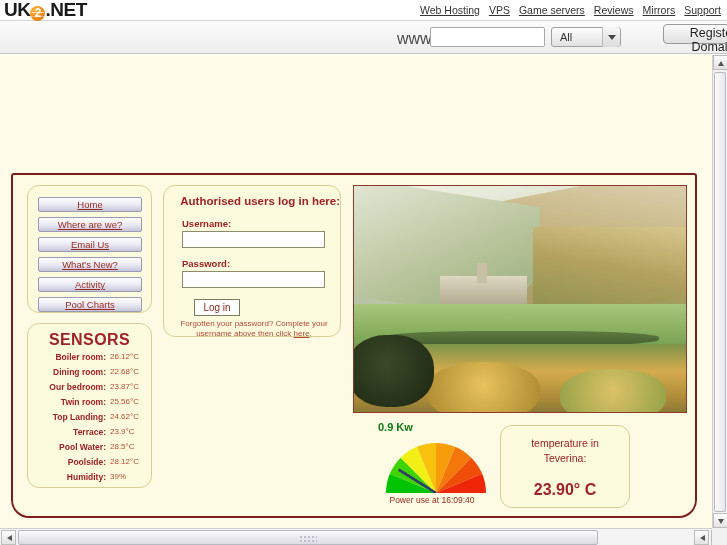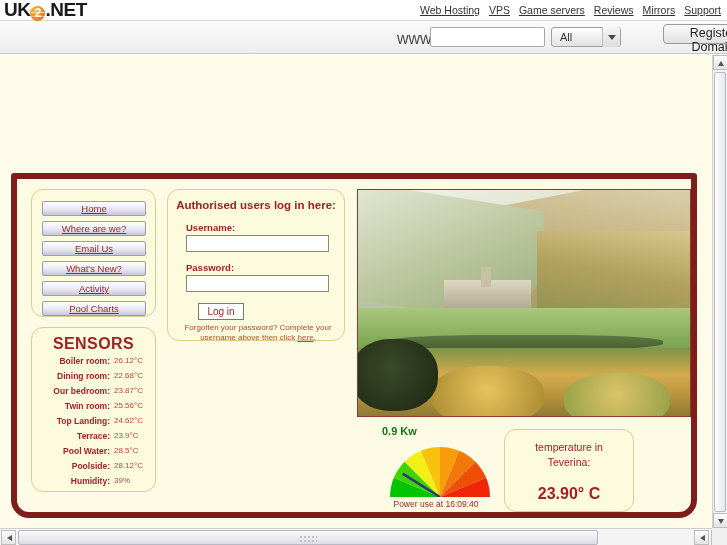--- a/index.html
+++ b/index.html
@@ -165,21 +165,21 @@
   }
   #banner-status {
     position: absolute; left: 143px; top: 74px;
     font-size: 9.5px; color: #9b3a33;
   }
 
   
   #content {
     position: absolute; left: 11px; top: 118px;
     width: 686px; height: 345px;
-    border: 6px solid #7f1d1d;
+    border: 2px solid #7f1d1d;
     border-radius: 3px 3px 18px 18px;
     background: #fdfbe4;
   }
 
   
   .panel {
     position: absolute;
     border: 1px solid #d8cf94;
     border-radius: 12px;
     background: #fdfbdd;
@@ -225,21 +225,21 @@
   .sensor-value {
     position: absolute; left: 78px;
     color: #b24b35;
     font-size: 8px;
   }
 
   
   #login-panel { left: 150px; top: 10px; width: 178px; height: 152px; }
   #login-title {
     position: absolute; left: 0; top: 9px; width: 100%;
-    text-align: center;
+    text-align: right;
     font-size: 11.5px; font-weight: bold;
     color: #a02128;
   }
   .field-label {
     position: absolute; left: 18px;
     font-size: 9.5px; font-weight: bold;
     color: #a02128;
   }
   .login-input {
     position: absolute; left: 18px;

